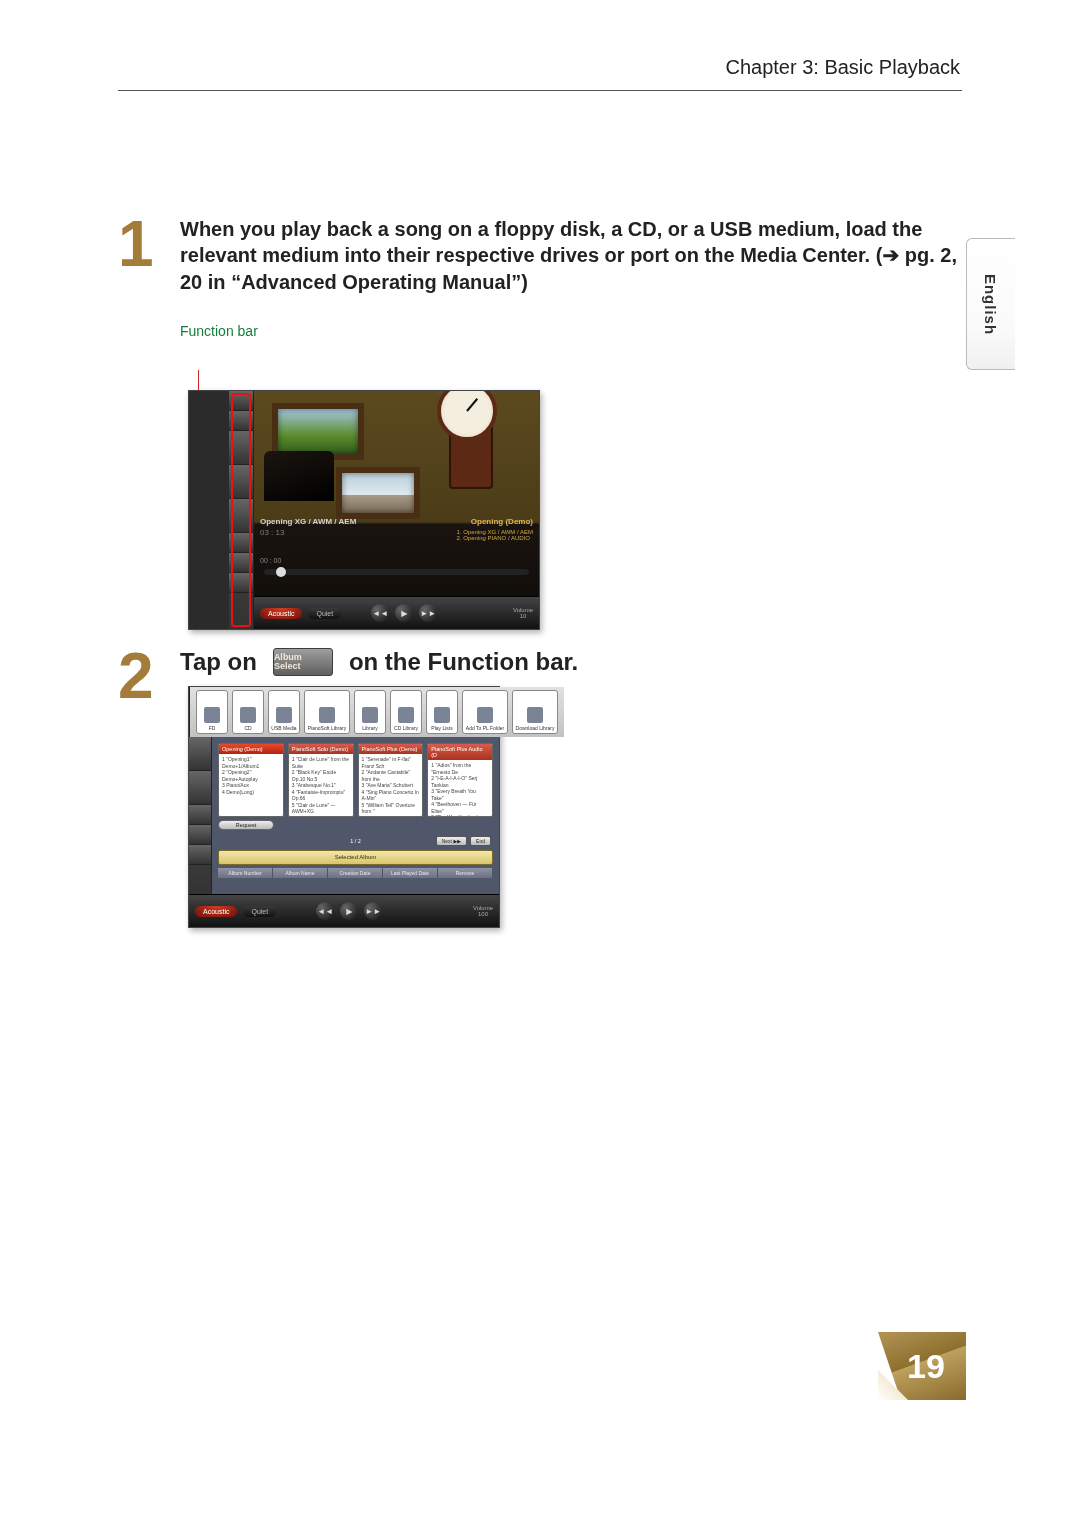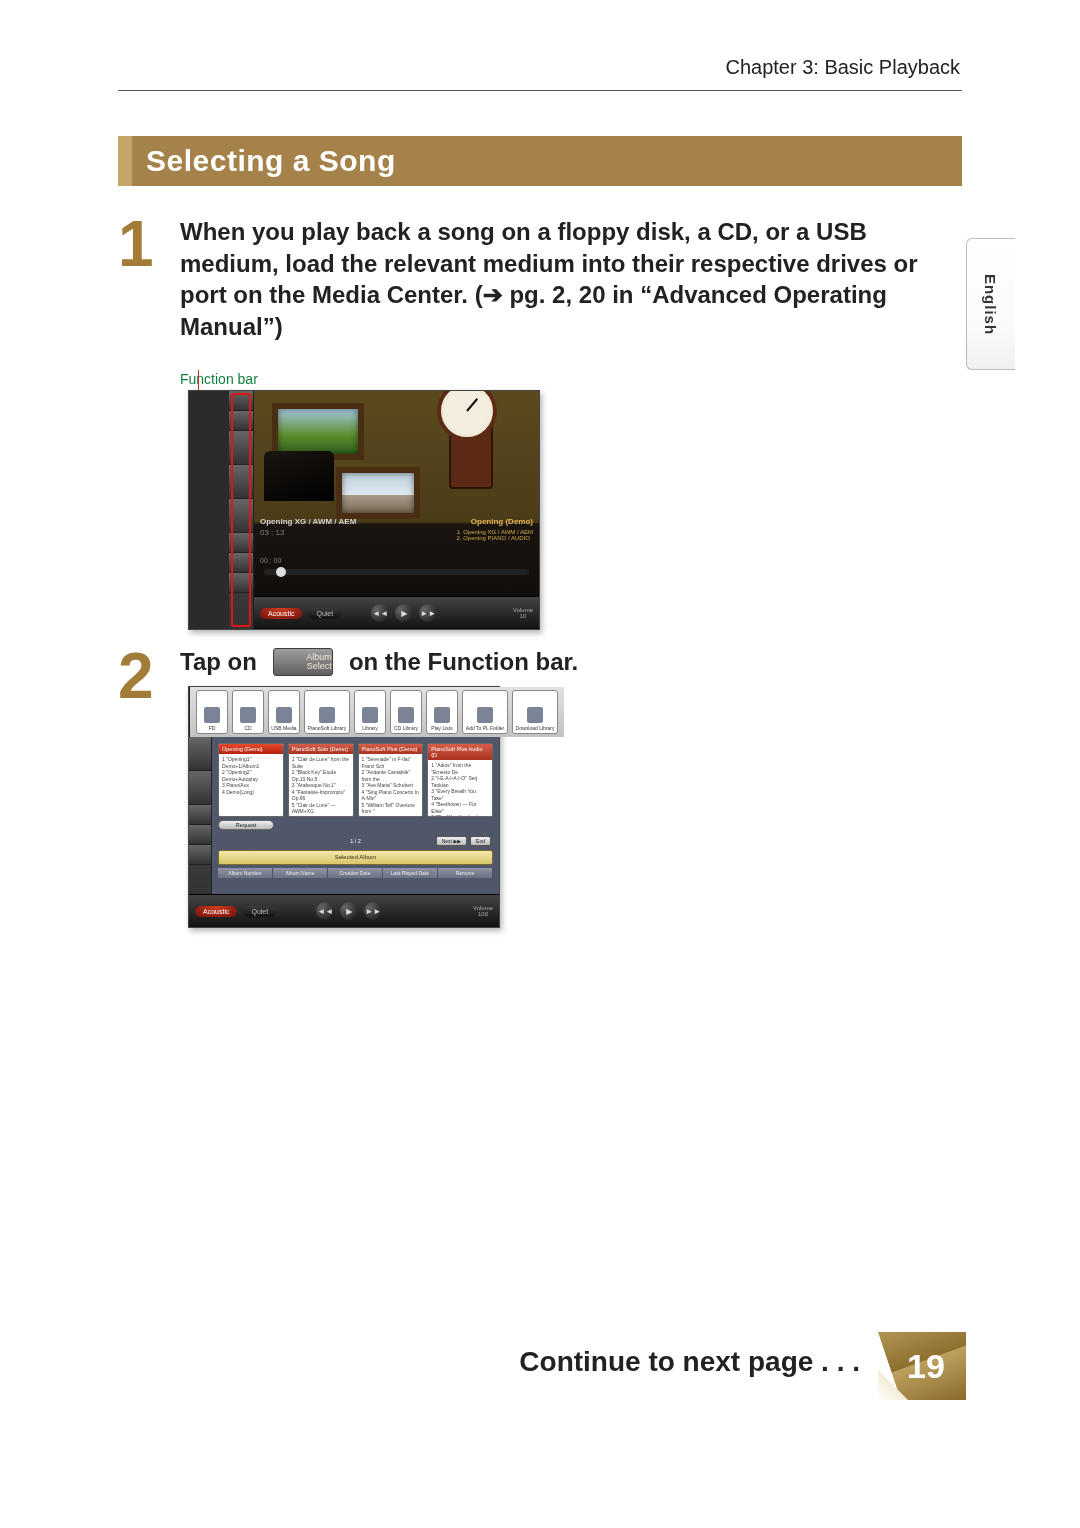--- a/index.html
+++ b/index.html
@@ -86,21 +86,21 @@
     left: 0;
     top: -4px;
     font-size: 64px;
     font-weight: 900;
     color: #a47c39;
     font-family: "Arial Black", Arial, sans-serif;
     line-height: 1;
   }
   .step-text {
     margin-left: 62px;
-    font-size: 24px;
+    font-size: 20px;
     font-weight: bold;
     color: #222;
     line-height: 1.32;
   }
   .func-label {
     margin-left: 62px;
     margin-top: 14px;
     font-size: 14px;
     color: #15803d;
   }
@@ -260,31 +260,31 @@
     font-size: 24px;
     font-weight: bold;
     color: #222;
     display: flex;
     align-items: center;
     gap: 16px;
   }
   .btn-chip {
     display: inline-flex;
     flex-direction: column;
-    align-items: flex-end;
+    align-items: flex-start;
     justify-content: center;
     width: 58px;
     height: 26px;
     background: linear-gradient(180deg,#9e9e9e,#5f5f5f);
     border: 1px solid #3d3d3d;
     border-radius: 3px;
     color: #f1e6d6;
     font-size: 9px;
     line-height: 1;
-    font-weight: normal;
+    font-weight: bold;
   }
 
   
   .shot2 {
     position: absolute;
     left: 188px;
     top: 686px;
     width: 310px;
     height: 240px;
     border: 1px solid #444;
@@ -443,24 +443,20 @@
 
 <div class="page">
 
   <div class="chapter-header">Chapter 3: Basic Playback</div>
   <div class="hr"></div>
 
   <div class="english-tab">
     <span>English</span>
   </div>
 
-  <div class="section-title-wrap">
-    <div class="notch"></div>
-    <div class="section-title">Selecting a Song</div>
-  </div>
 
   <div class="step" style="top:216px">
     <div class="step-num">1</div>
     <div class="step-text">When you play back a song on a floppy disk, a CD, or a USB medium, load the relevant medium into their respective drives or port on the Media Center. (➔ pg. 2, 20 in “Advanced Operating Manual”)</div>
     <div class="func-label" style="margin-top:28px">Function bar</div>
   </div>
   <div class="callout-v"></div>
 
   <div class="shot1">
     <div class="sidebar">
@@ -642,20 +638,19 @@
       <div class="ctr-btn">◄◄</div>
       <div class="ctr-btn">▶</div>
       <div class="ctr-btn">►►</div>
       <div class="vol">
         <div>Volume</div>
         <div>100</div>
       </div>
     </div>
   </div>
 
-  <div class="continue">Continue to next page . . .</div>
   <div class="page-num-wrap">
     <div class="bg"></div>
     <div class="curl"></div>
     <div class="page-num">19</div>
   </div>
 
 </div>
 
 </body></html>

